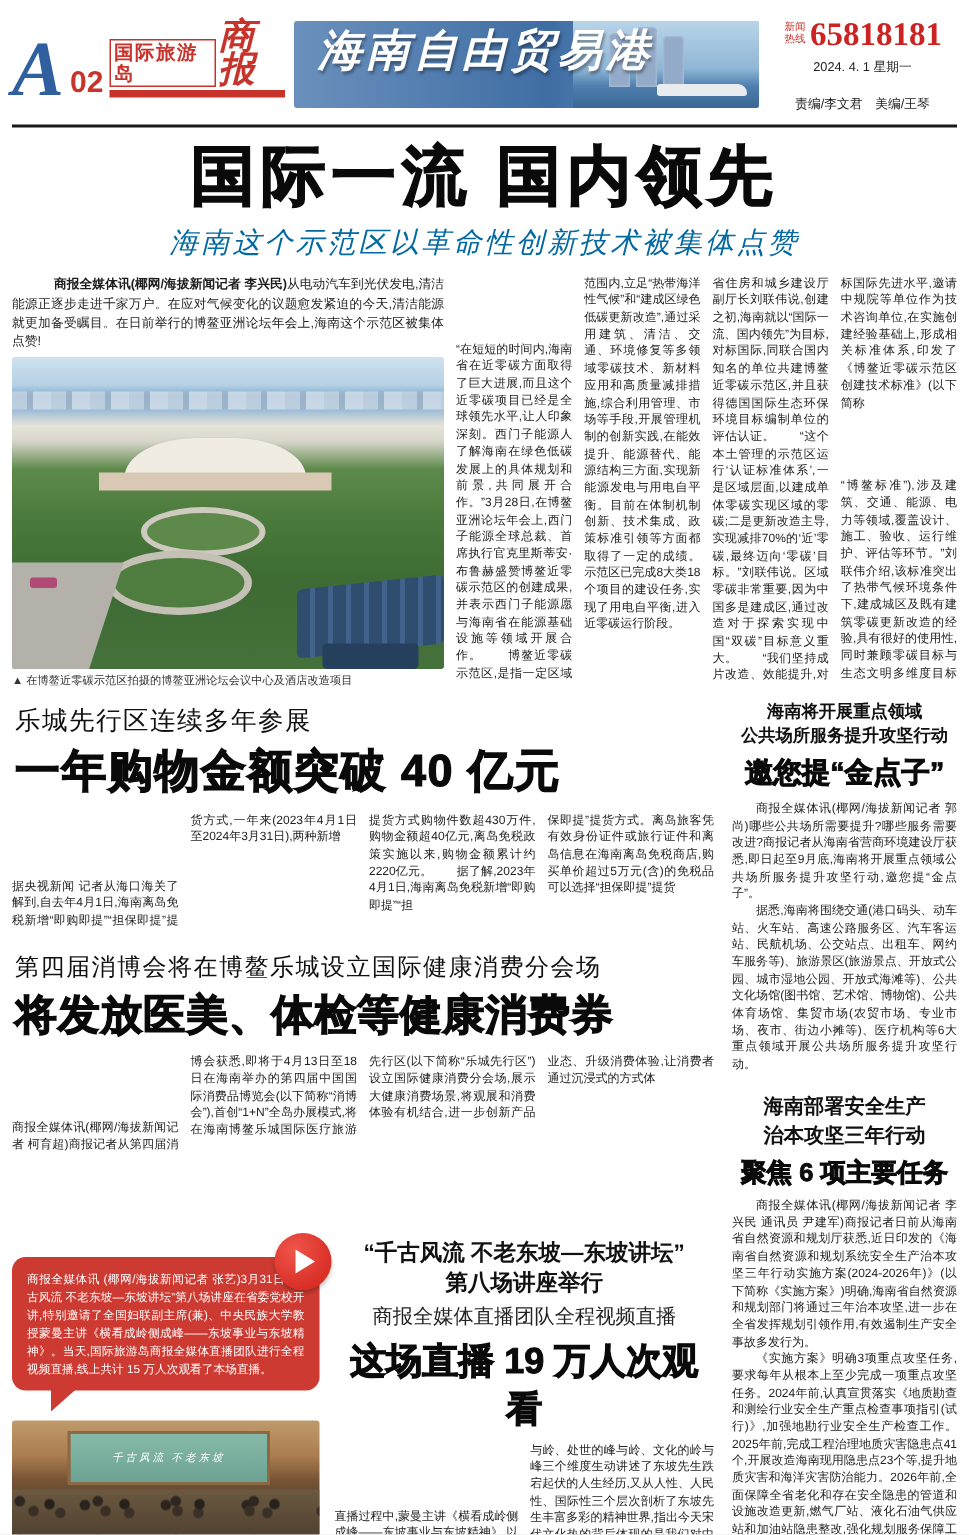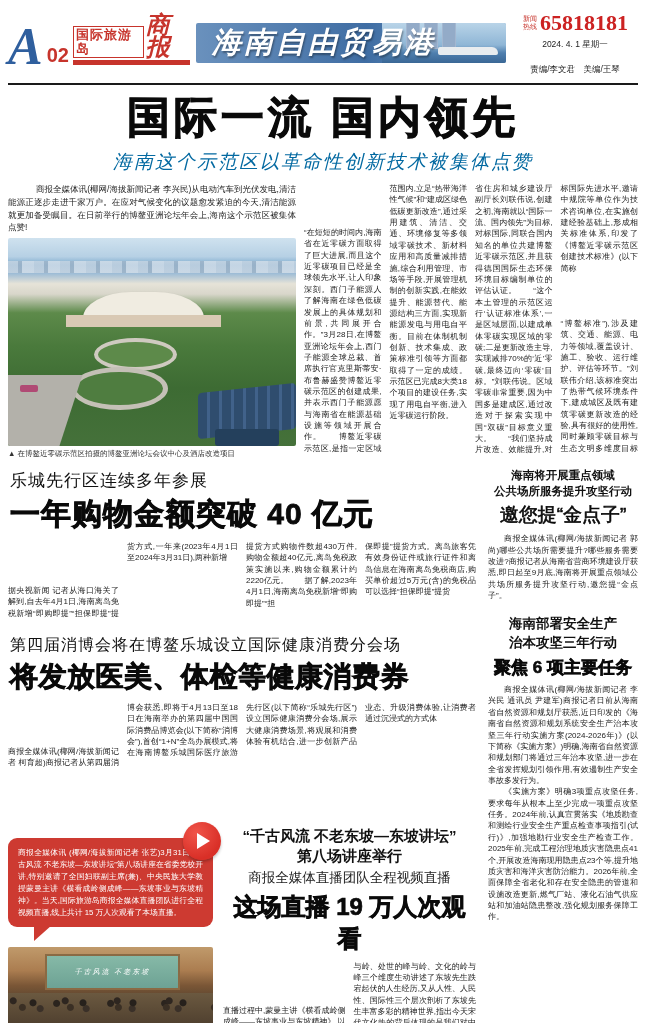--- a/index.html
+++ b/index.html
@@ -12,21 +12,21 @@
   .logo-a{font-family:"Liberation Serif","DejaVu Serif",serif;font-style:italic;
           font-size:52px;line-height:.9;color:#2f5f9e;font-weight:bold;}
   .page-num{color:#c7342c;font-size:20px;font-weight:bold;padding-bottom:4px;}
   .paper-logo{display:flex;flex-direction:column;padding-bottom:6px;}
   .paper-row{display:flex;align-items:flex-end;gap:2px;}
   .edition{color:#c7342c;font-size:13px;font-weight:bold;letter-spacing:1px;border:1px solid #c7342c;
            padding:1px 2px;line-height:1.1;}
   .paper-name{color:#c7342c;font-family:"Liberation Serif","DejaVu Serif",serif;
               font-style:italic;font-weight:bold;font-size:24px;line-height:.9;}
   .paper-bar{height:5px;background:#c7342c;margin-top:2px;}
-  .banner{position:relative;flex:1;height:40px;background:linear-gradient(90deg,#6a91bd 0%,#3f6da3 55%,#7fa9cc 100%);
+  .banner{position:relative;flex:1;height:58px;background:linear-gradient(90deg,#6a91bd 0%,#3f6da3 55%,#7fa9cc 100%);
           border-radius:2px;overflow:hidden;display:flex;}
   .banner-title{position:relative;z-index:2;color:#fff;font-family:"Liberation Serif","DejaVu Serif",serif;
           font-weight:bold;font-style:italic;font-size:29px;letter-spacing:3px;padding-left:16px;
           text-shadow:1px 2px 2px rgba(0,0,0,.35);}
   .sky{position:absolute;right:0;top:0;width:40%;height:100%;background:linear-gradient(180deg,#b9d4e8 0%,#8fb6d6 55%,#4f7fae 75%,#3a6795 100%);}
   .tower{position:absolute;bottom:14px;width:14px;background:#93abc8;border-radius:3px 3px 0 0;box-shadow:0 0 0 1px rgba(255,255,255,.15) inset;}
   .t1{right:86px;height:36px}.t2{right:68px;height:40px}.t3{right:50px;height:34px}
   .boat{position:absolute;right:8px;bottom:8px;width:60px;height:8px;background:#e8ecef;border-radius:2px 6px 2px 2px;}
   .mh-right{width:126px;flex:none;text-align:center;}
   .hotline{display:flex;align-items:center;justify-content:center;gap:2px;}
@@ -39,21 +39,21 @@
   .lead-hl{text-align:center;font-size:43px;font-weight:900;letter-spacing:4px;color:#0a0a0a;margin:4px 0 2px 0;
            -webkit-text-stroke:1px #0a0a0a;}
   .lead-sub{text-align:center;font-size:19px;color:#0369a1;letter-spacing:2px;margin-bottom:8px;font-style:italic;}
   
   .bodytxt{font-size:8px;line-height:1.42;text-align:justify;color:#222;margin-top:44px;}
   .cols{column-gap:8px;}
   
   .top-story{display:flex;gap:8px;height:276px;}
   .ts-left{width:288px;flex:none;display:flex;flex-direction:column;}
   .ts-intro{font-size:8.5px;line-height:1.5;text-align:justify;margin-bottom:4px;}
-  .ts-intro b{font-weight:normal;padding-left:28px;}
+  .ts-intro b{font-weight:bold;padding-left:28px;}
   .photo-boao{position:relative;flex:1;border-radius:2px;overflow:hidden;
       background:linear-gradient(180deg,#cfe2ef 0%,#b6d0e4 9%,#7aa9cd 13%,#9dbcd6 17%,#e6e3d8 22%,#d8d6ca 27%,#5d8a4a 36%,#4a7a3c 52%,#3d6b33 72%,#45713a 100%);}
   .city-strip{position:absolute;top:11%;left:0;right:0;height:6%;
       background:repeating-linear-gradient(90deg,#c7d5e2 0 10px,#9fb4c8 10px 14px,#d6e0ea 14px 26px);opacity:.8;}
   .main-hall{position:absolute;left:26%;top:26%;width:42%;height:14%;background:#f0ece1;border-radius:40%/90% 90% 10% 10%;
       box-shadow:0 2px 3px rgba(0,0,0,.3);}
   .hall-base{position:absolute;left:20%;top:37%;width:54%;height:6%;background:#d9c9b4;}
   .ring1{position:absolute;left:30%;top:48%;width:26%;height:12%;border:4px solid #cfcac0;border-radius:50%;background:#5d8a4a;}
   .ring2{position:absolute;left:22%;top:62%;width:30%;height:16%;border:5px solid #c4c0b6;border-radius:50%;background:#4f7d40;}
   .road{position:absolute;left:-4%;bottom:0;width:26%;height:34%;background:#b3b1aa;transform:skewX(-18deg);}
@@ -101,21 +101,21 @@
         radial-gradient(circle at 90% 40%,#2b241e 3px,transparent 4px),
         linear-gradient(180deg,#6b5940,#4a3b2c);background-size:52px 26px,48px 24px,50px 28px,46px 24px,54px 26px,100% 100%;}
   .dp-right{flex:1;}
   .dp-k1,.dp-k2{text-align:center;font-size:15px;font-weight:bold;color:#111;line-height:1.35;}
   .dp-k3{text-align:center;font-size:13.5px;color:#222;margin-top:2px;}
   .dp-hl{text-align:center;font-size:24px;font-weight:900;color:#0a0a0a;margin:4px 0 6px 0;-webkit-text-stroke:.7px #0a0a0a;}
   .dp-cols{column-count:2;height:96px;overflow:hidden;}
   
   .rk{ text-align:center;font-size:11.5px;font-weight:bold;color:#111;line-height:1.4;}
   .rk2{text-align:center;font-size:13.5px;font-weight:bold;color:#111;line-height:1.4;}
-  .rhl{text-align:center;font-size:19px;font-weight:400;color:#0a0a0a;margin:3px 0 5px 0;-webkit-text-stroke:.6px #0a0a0a;}
+  .rhl{text-align:center;font-size:19px;font-weight:700;color:#0a0a0a;margin:3px 0 5px 0;-webkit-text-stroke:.6px #0a0a0a;}
   .rhl2{text-align:center;font-size:17px;font-weight:900;color:#0a0a0a;margin:3px 0 5px 0;-webkit-text-stroke:.6px #0a0a0a;}
   .rail p{margin:0;text-indent:2em;}
   .rail .gap{height:14px;}
 </style>
 </head>
 <body>
 
 <div class="page">
 
   <div class="masthead">
@@ -225,20 +225,21 @@
           </div>
         </div>
       </div>
     </div>
 
     <div class="rail">
       <div class="rk">海南将开展重点领域</div>
       <div class="rk">公共场所服务提升攻坚行动</div>
       <div class="rhl">邀您提“金点子”</div>
       <p class="bodytxt">商报全媒体讯(椰网/海拔新闻记者 郭尚)哪些公共场所需要提升?哪些服务需要改进?商报记者从海南省营商环境建设厅获悉,即日起至9月底,海南将开展重点领域公共场所服务提升攻坚行动,邀您提“金点子”。</p>
+      <p class="bodytxt">据悉,海南将围绕交通(港口码头、动车站、火车站、高速公路服务区、汽车客运站、民航机场、公交站点、出租车、网约车服务等)、旅游景区(旅游景点、开放式公园、城市湿地公园、开放式海滩等)、公共文化场馆(图书馆、艺术馆、博物馆)、公共体育场馆、集贸市场(农贸市场、专业市场、夜市、街边小摊等)、医疗机构等6大重点领域开展公共场所服务提升攻坚行动。</p>
       <div class="gap"></div>
       <div class="rk2">海南部署安全生产</div>
       <div class="rk2">治本攻坚三年行动</div>
       <div class="rhl2">聚焦 6 项主要任务</div>
       <p class="bodytxt">商报全媒体讯(椰网/海拔新闻记者 李兴民 通讯员 尹建军)商报记者日前从海南省自然资源和规划厅获悉,近日印发的《海南省自然资源和规划系统安全生产治本攻坚三年行动实施方案(2024-2026年)》(以下简称《实施方案》)明确,海南省自然资源和规划部门将通过三年治本攻坚,进一步在全省发挥规划引领作用,有效遏制生产安全事故多发行为。</p>
       <p class="bodytxt">《实施方案》明确3项重点攻坚任务,要求每年从根本上至少完成一项重点攻坚任务。2024年前,认真宣贯落实《地质勘查和测绘行业安全生产重点检查事项指引(试行)》,加强地勘行业安全生产检查工作。2025年前,完成工程治理地质灾害隐患点41个,开展改造海南现用隐患点23个等,提升地质灾害和海洋灾害防治能力。2026年前,全面保障全省老化和存在安全隐患的管道和设施改造更新,燃气厂站、液化石油气供应站和加油站隐患整改,强化规划服务保障工作。</p>
 
     </div>
   </div>
 

